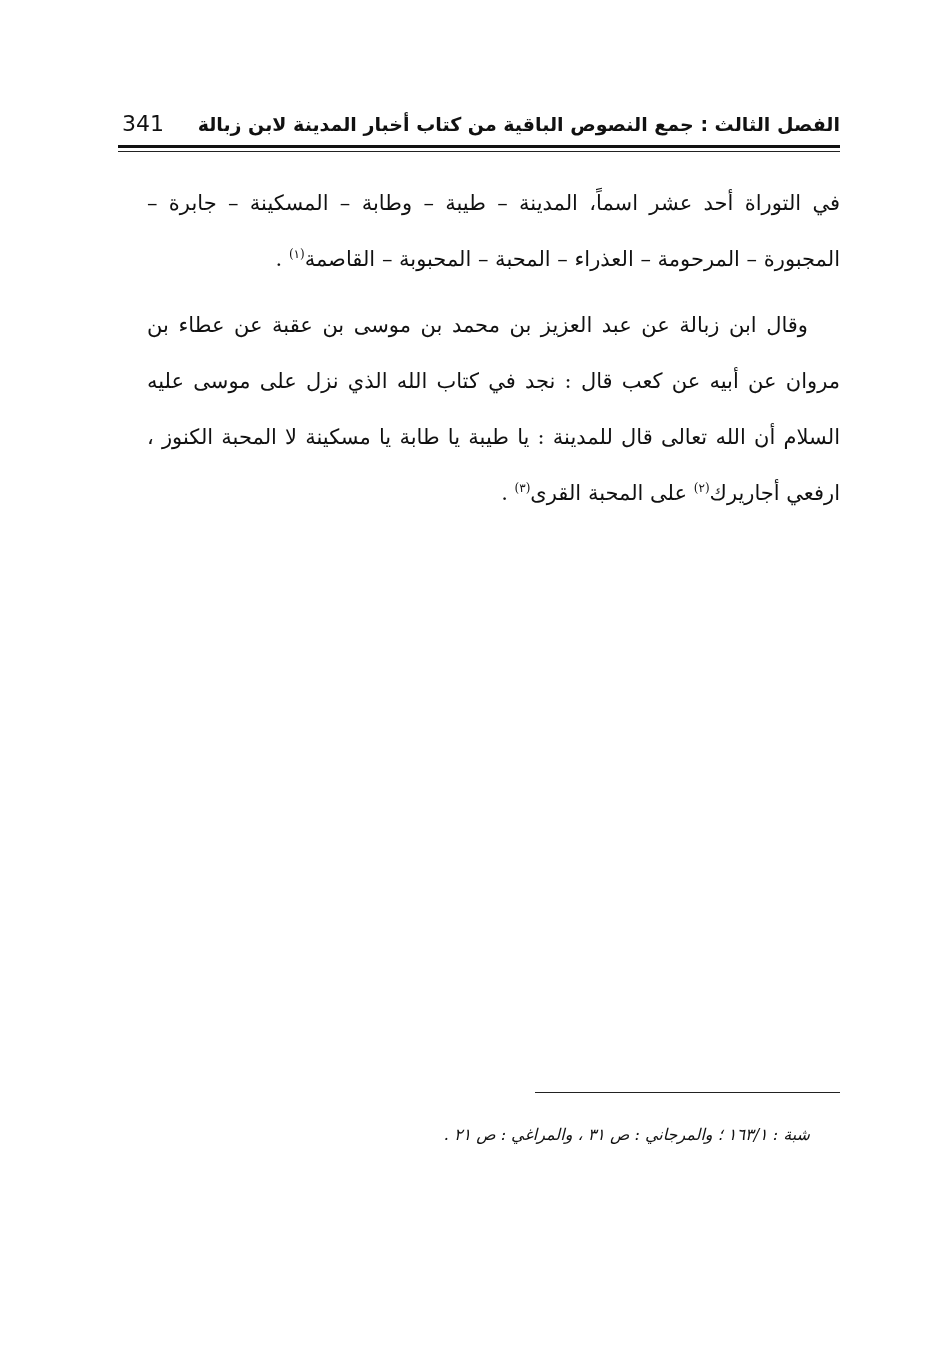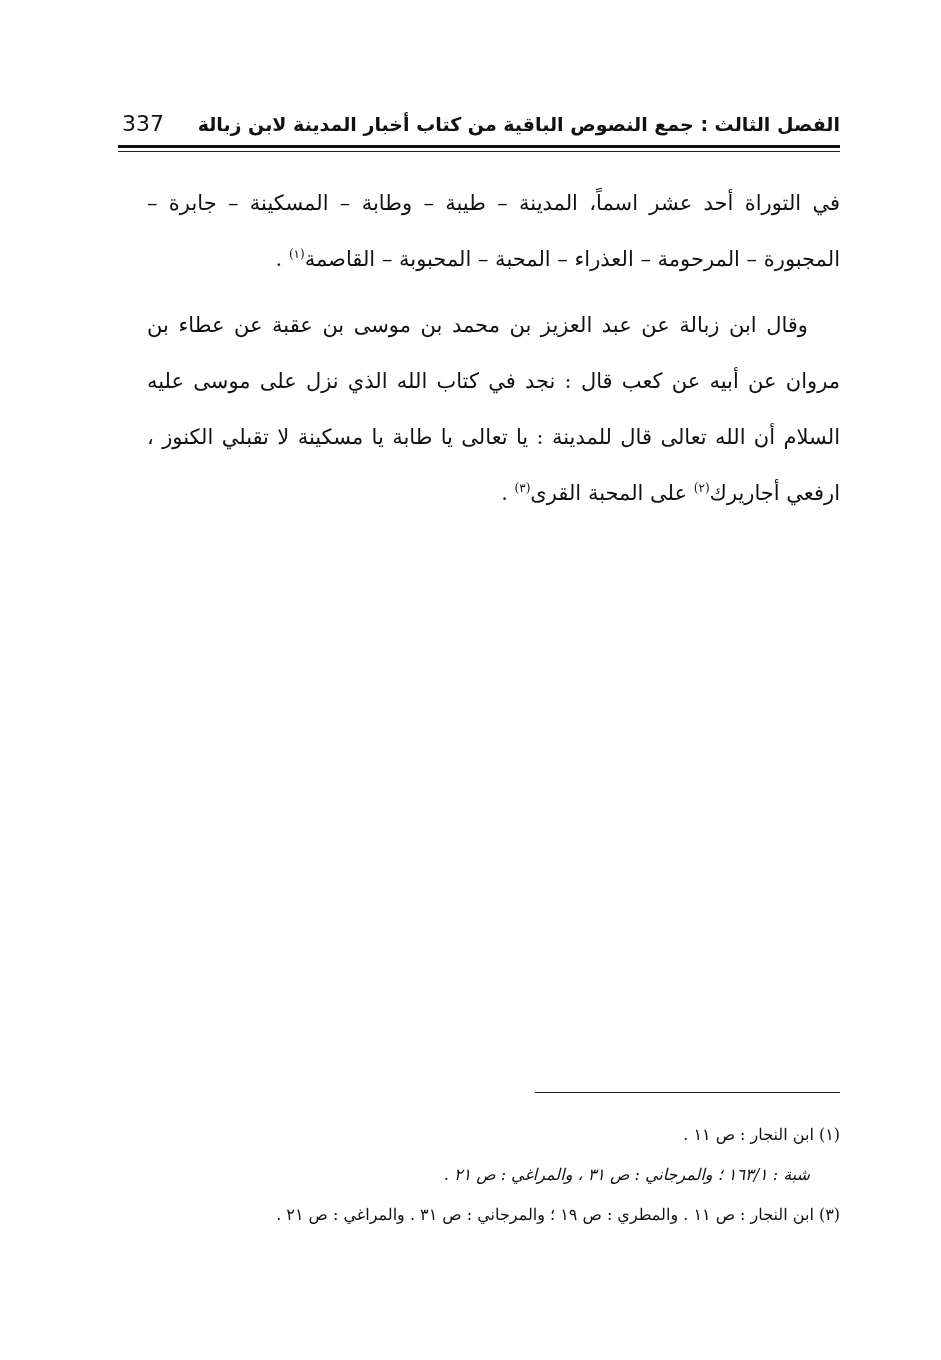--- a/index.html
+++ b/index.html
@@ -16,29 +16,27 @@
   .fn-rule { position:absolute; left:535px; top:1092px; width:305px; height:1px; background:#222; }
   .footnotes { position:absolute; left:125px; top:1115px; width:715px; direction:rtl; font-size:16px; line-height:40px; }
   .footnotes p { margin:0; }
   .footnotes .cont { padding-right:30px;font-style:italic; }
 </style>
 </head>
 <body>
 
 <div class="header">
   <div class="header-title">الفصل الثالث : جمع النصوص الباقية من كتاب أخبار المدينة لابن زبالة</div>
-  <div class="page-num">337</div>
+  <div class="page-num">341</div>
 </div>
 <div class="rule-thick"></div>
 <div class="rule-thin"></div>
 
 <div class="body-text">
   <p><span>في التوراة أحد عشر اسماً، المدينة – طيبة – وطابة – المسكينة – جابرة – المجبورة – المرحومة – العذراء – المحبة – المحبوبة – القاصمة</span><sup>(١)</sup><span> .</span></p>
-  <p class="indent"><span>وقال ابن زبالة عن عبد العزيز بن محمد بن موسى بن عقبة عن عطاء بن مروان عن أبيه عن كعب قال : نجد في كتاب الله الذي نزل على موسى عليه السلام أن الله تعالى قال للمدينة : يا تعالى يا طابة يا مسكينة لا تقبلي الكنوز ، ارفعي أجاريرك</span><sup>(٢)</sup><span> على المحبة القرى</span><sup>(٣)</sup><span> .</span></p>
+  <p class="indent"><span>وقال ابن زبالة عن عبد العزيز بن محمد بن موسى بن عقبة عن عطاء بن مروان عن أبيه عن كعب قال : نجد في كتاب الله الذي نزل على موسى عليه السلام أن الله تعالى قال للمدينة : يا طيبة يا طابة يا مسكينة لا المحبة الكنوز ، ارفعي أجاريرك</span><sup>(٢)</sup><span> على المحبة القرى</span><sup>(٣)</sup><span> .</span></p>
 </div>
 
 <div class="fn-rule"></div>
 
 <div class="footnotes">
-  <p>(١) ابن النجار : ص ١١ .</p>
   <p class="cont">شبة : ١٦٣/١ ؛ والمرجاني : ص ٣١ ، والمراغي : ص ٢١ .</p>
-  <p>(٣) ابن النجار : ص ١١ . والمطري : ص ١٩ ؛ والمرجاني : ص ٣١ . والمراغي : ص ٢١ .</p>
 </div>
 
 </body></html>

